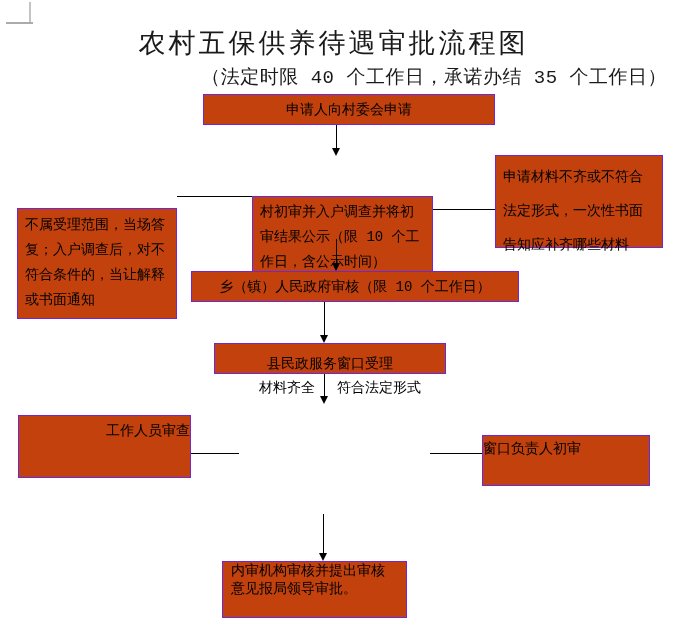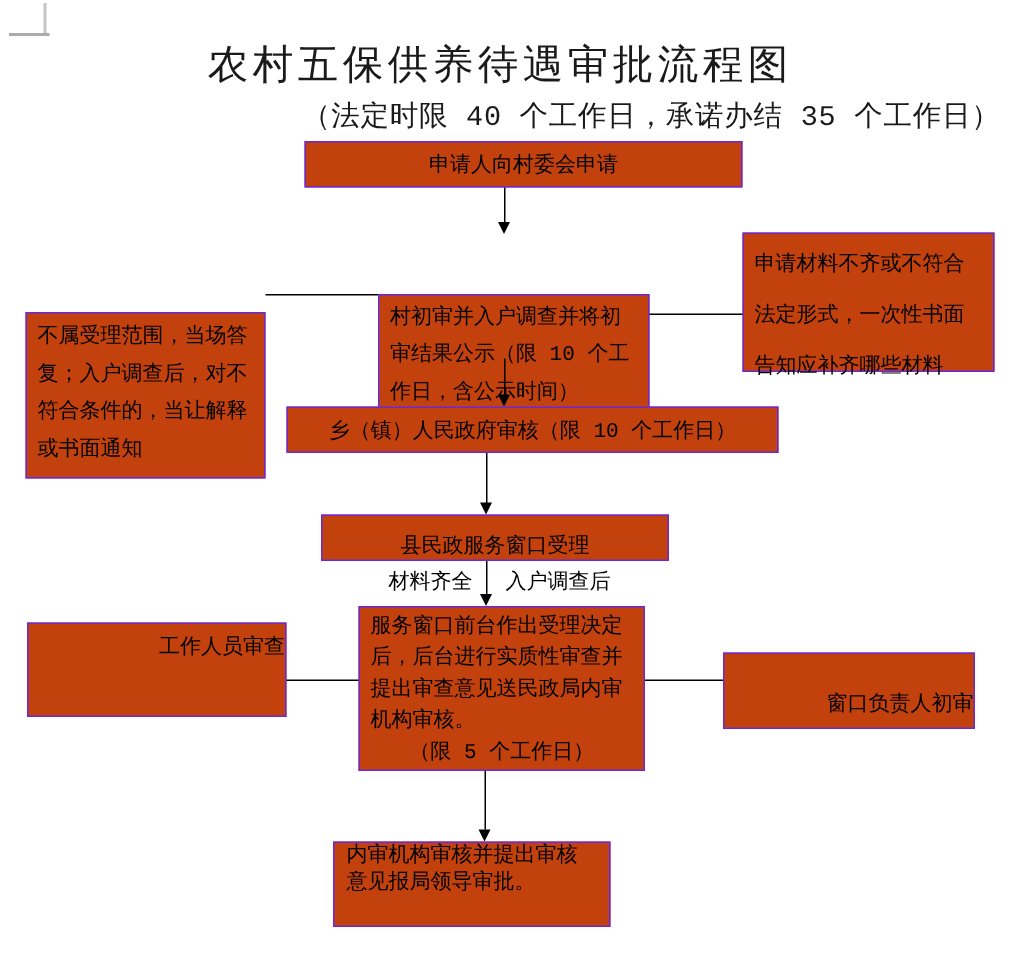--- a/index.html
+++ b/index.html
@@ -98,32 +98,28 @@
   <div class="vline" style="left:324px;top:302px;height:34px;"></div>
   <div class="arrow-down" style="left:320px;top:335px;"></div>
 
   <div class="box flexcenter" style="left:214px;top:343px;width:232px;height:31px;align-items:flex-end;">
     <span>县民政服务窗口受理</span>
   </div>
 
   <div class="vline" style="left:324px;top:374px;height:23px;"></div>
   <div class="arrow-down" style="left:320px;top:396px;"></div>
   <div class="edge-label" style="left:259px;top:379px;">材料齐全</div>
-  <div class="edge-label" style="left:337px;top:379px;">入户调查后</div>
+  <div class="edge-label" style="left:337px;top:379px;">符合法定形式</div>
 
-  <div class="box" style="left:239px;top:404px;width:191px;height:110px;padding:3px 7px 0;line-height:21px;">
-    <div>服务窗口前台作出受理决定后，后台进行实质性审查并提出审查意见送民政局内审机构审核。</div>
-    <div class="limit-line">（限 5 个工作日）</div>
-  </div>
 
   <div class="box" style="left:18px;top:415px;width:173px;height:63px;padding-top:6px;text-align:right;">
     <span>工作人员审查</span>
   </div>
 
-  <div class="box" style="left:482px;top:435px;width:168px;height:51px;padding-top:24px;text-align:right;">
+  <div class="box" style="left:482px;top:435px;width:168px;height:51px;padding-top:4px;text-align:left;">
     <span>窗口负责人初审</span>
   </div>
 
   <div class="hline" style="left:191px;top:453px;width:48px;"></div>
   <div class="hline" style="left:430px;top:453px;width:52px;"></div>
 
   <div class="vline" style="left:323px;top:514px;height:39px;"></div>
   <div class="arrow-down" style="left:319px;top:553px;"></div>
 
   <div class="box" style="left:222px;top:561px;width:185px;height:57px;padding:0 8px 0;line-height:18px;">

